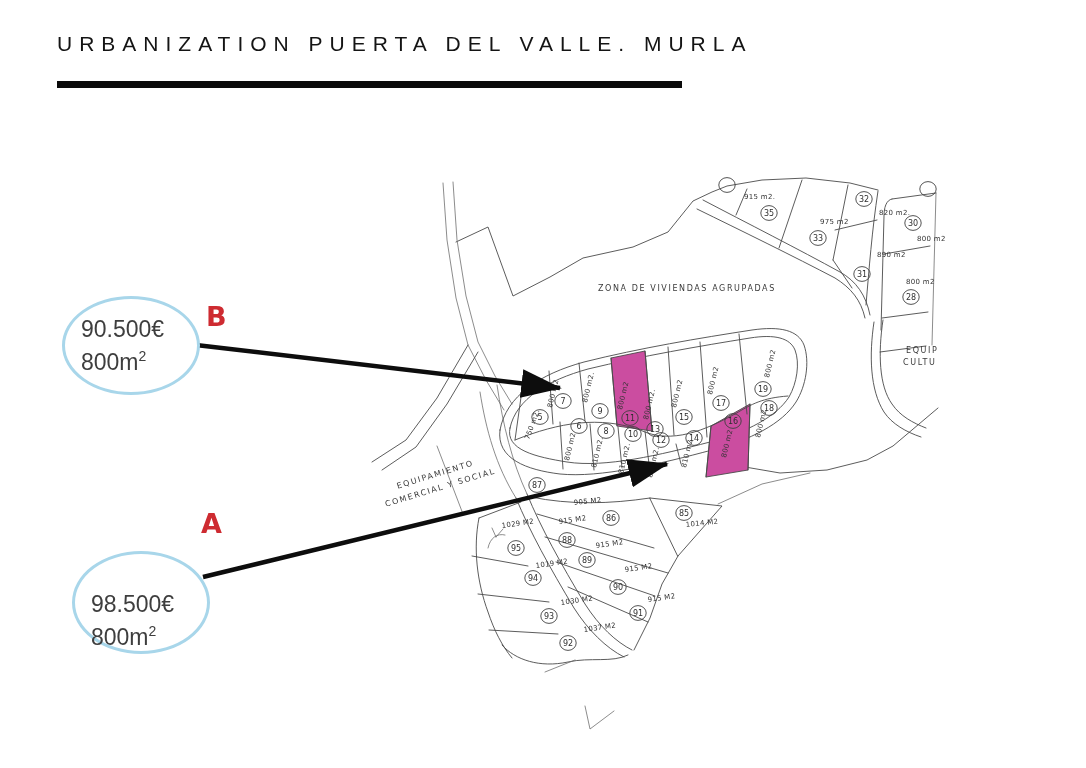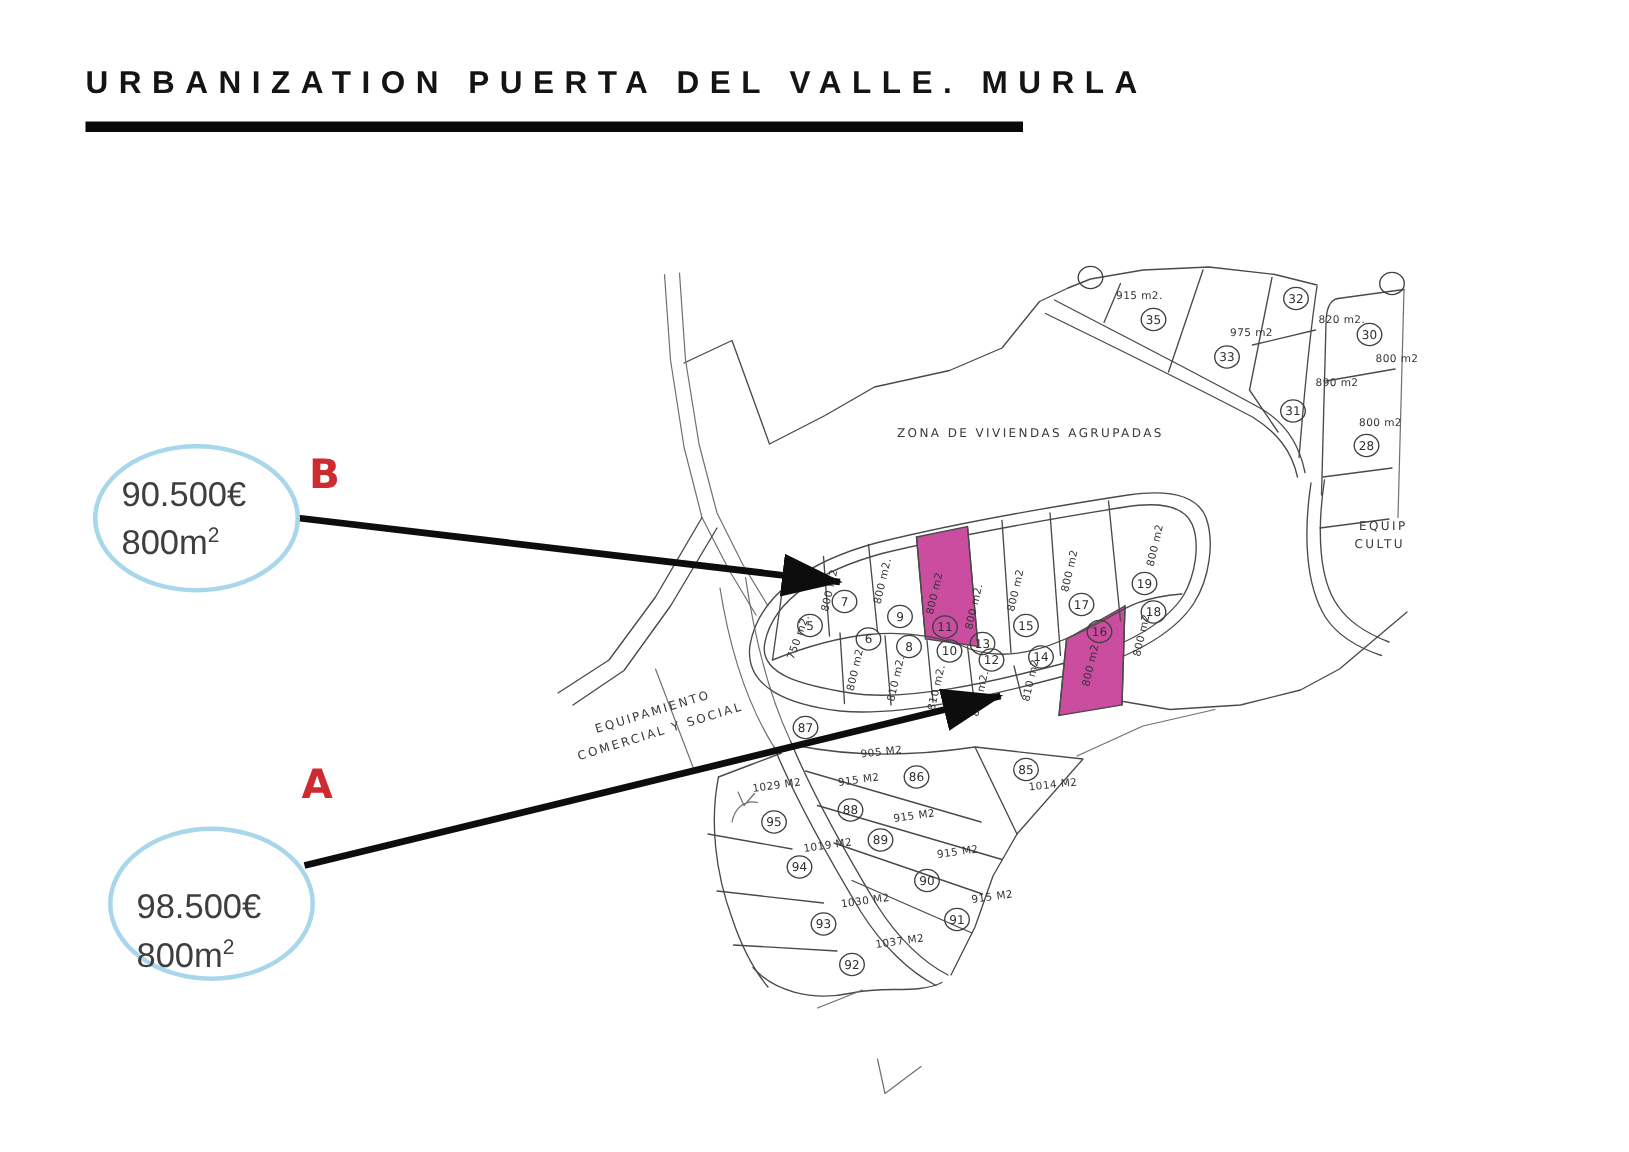--- a/index.html
+++ b/index.html
@@ -1,19 +1,19 @@
 <!DOCTYPE html>
 <html><head>
 <meta charset="utf-8">
 <style>
   html,body{margin:0;padding:0;background:#ffffff;font-family:"Liberation Sans",sans-serif;}
   .page{position:relative;width:1086px;height:768px;background:#ffffff;overflow:hidden;}
 
-  .title{position:absolute;left:57px;top:32px;font-size:21px;font-weight:bold;
-         letter-spacing:7px;color:#141414;white-space:nowrap;margin-top:12px;}
+  .title{position:absolute;left:57px;top:32px;font-size:21px;font-weight:normal;
+         letter-spacing:7px;color:#141414;white-space:nowrap;}
   .title-underline{position:absolute;left:57px;top:81px;width:625px;height:7px;background:#0a0a0a;}
 
   .map-svg{position:absolute;left:0;top:0;}
 
   .ml{fill:none;stroke:#4a4a4a;stroke-width:0.9;stroke-linejoin:round;stroke-linecap:round;}
   .mll{fill:none;stroke:#6f6f6f;stroke-width:0.8;stroke-linejoin:round;stroke-linecap:round;}
   .hl{fill:#cb4da0;stroke:#4a4a4a;stroke-width:0.9;}
   .plot-circle{fill:none;stroke:#3f3f3f;stroke-width:0.9;}
   .plot-num{font-size:8px;fill:#2e2e2e;text-anchor:middle;font-family:"DejaVu Sans",sans-serif;}
   .plot-area{font-size:7px;fill:#333333;font-family:"DejaVu Sans",sans-serif;letter-spacing:0.3px;}

